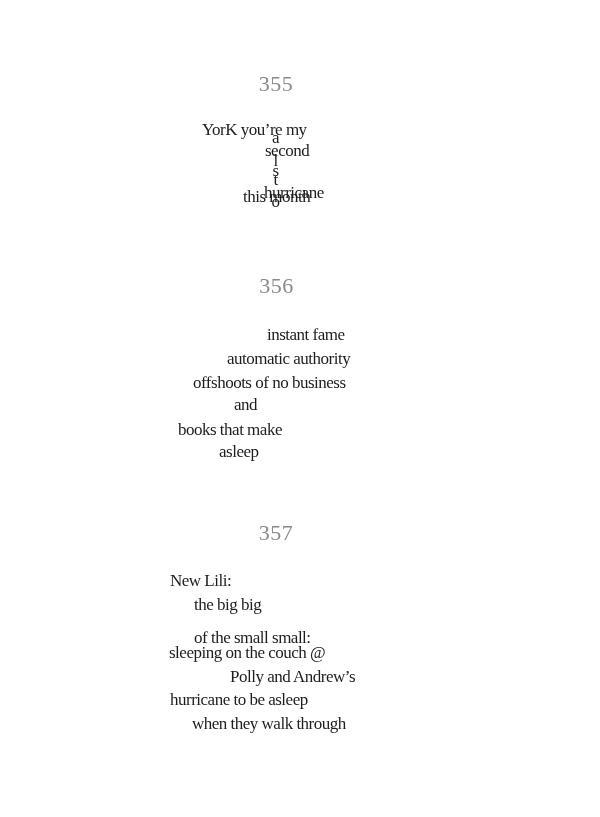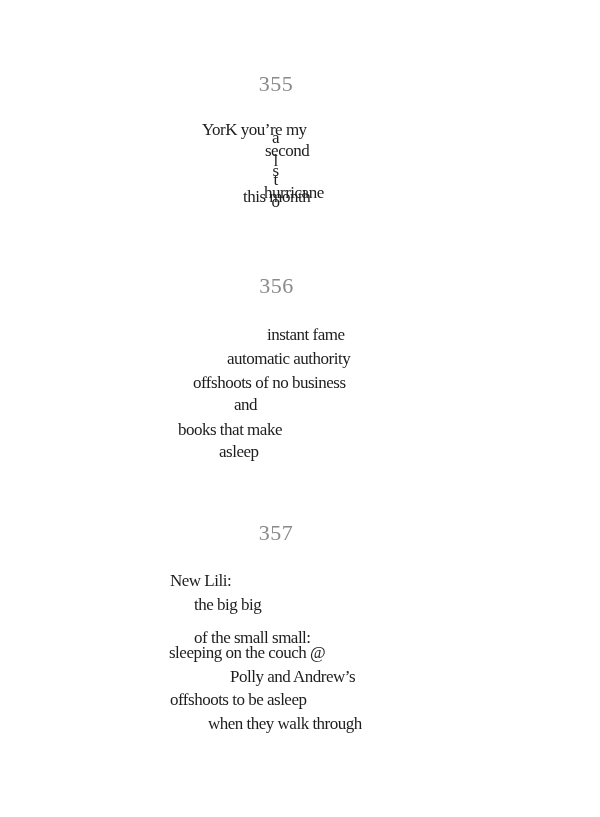--- a/index.html
+++ b/index.html
@@ -57,21 +57,21 @@
   .p356-l5   { left: 219px;   top: 443px; }
 
   
   .p357-num  { left: 276px;   top: 522px; }
   .p357-l0   { left: 170px;   top: 572px; }
   .p357-l1   { left: 194px;   top: 596px; }
   .p357-l2   { left: 194px;   top: 629px; }
   .p357-l3   { left: 169px;   top: 644px; }
   .p357-l4   { left: 206px;   top: 668px; margin-left: 24px; }
   .p357-l5   { left: 170px;   top: 691px; }
-  .p357-l6   { left: 208px;   top: 715px; }
+  .p357-l6   { left: 192px;   top: 715px; }
 </style>
 </head>
 <body>
 
 <div class="page" style="--page-bg: #ffffff; --text-color: #1d1d1d; --num-color: #8a8a8a;">
 
   <section>
     <span class="poem-number p355-num">355</span>
     <span class="line p355-l0">YorK you’re my</span>
     <span class="line center p355-l1">a</span>
@@ -94,17 +94,17 @@
     <span class="line p356-l5">asleep</span>
   </section>
 
   <section>
     <span class="poem-number p357-num">357</span>
     <span class="line p357-l0">New Lili:</span>
     <span class="line p357-l1">the big big</span>
     <span class="line p357-l2">of the small small:</span>
     <span class="line p357-l3">sleeping on the couch @</span>
     <span class="line p357-l4">Polly and Andrew’s</span>
-    <span class="line p357-l5">offshoots to be asleep</span>
+    <span class="line p357-l5">hurricane to be asleep</span>
     <span class="line p357-l6">when they walk through</span>
   </section>
 
 </div>
 
 </body></html>

